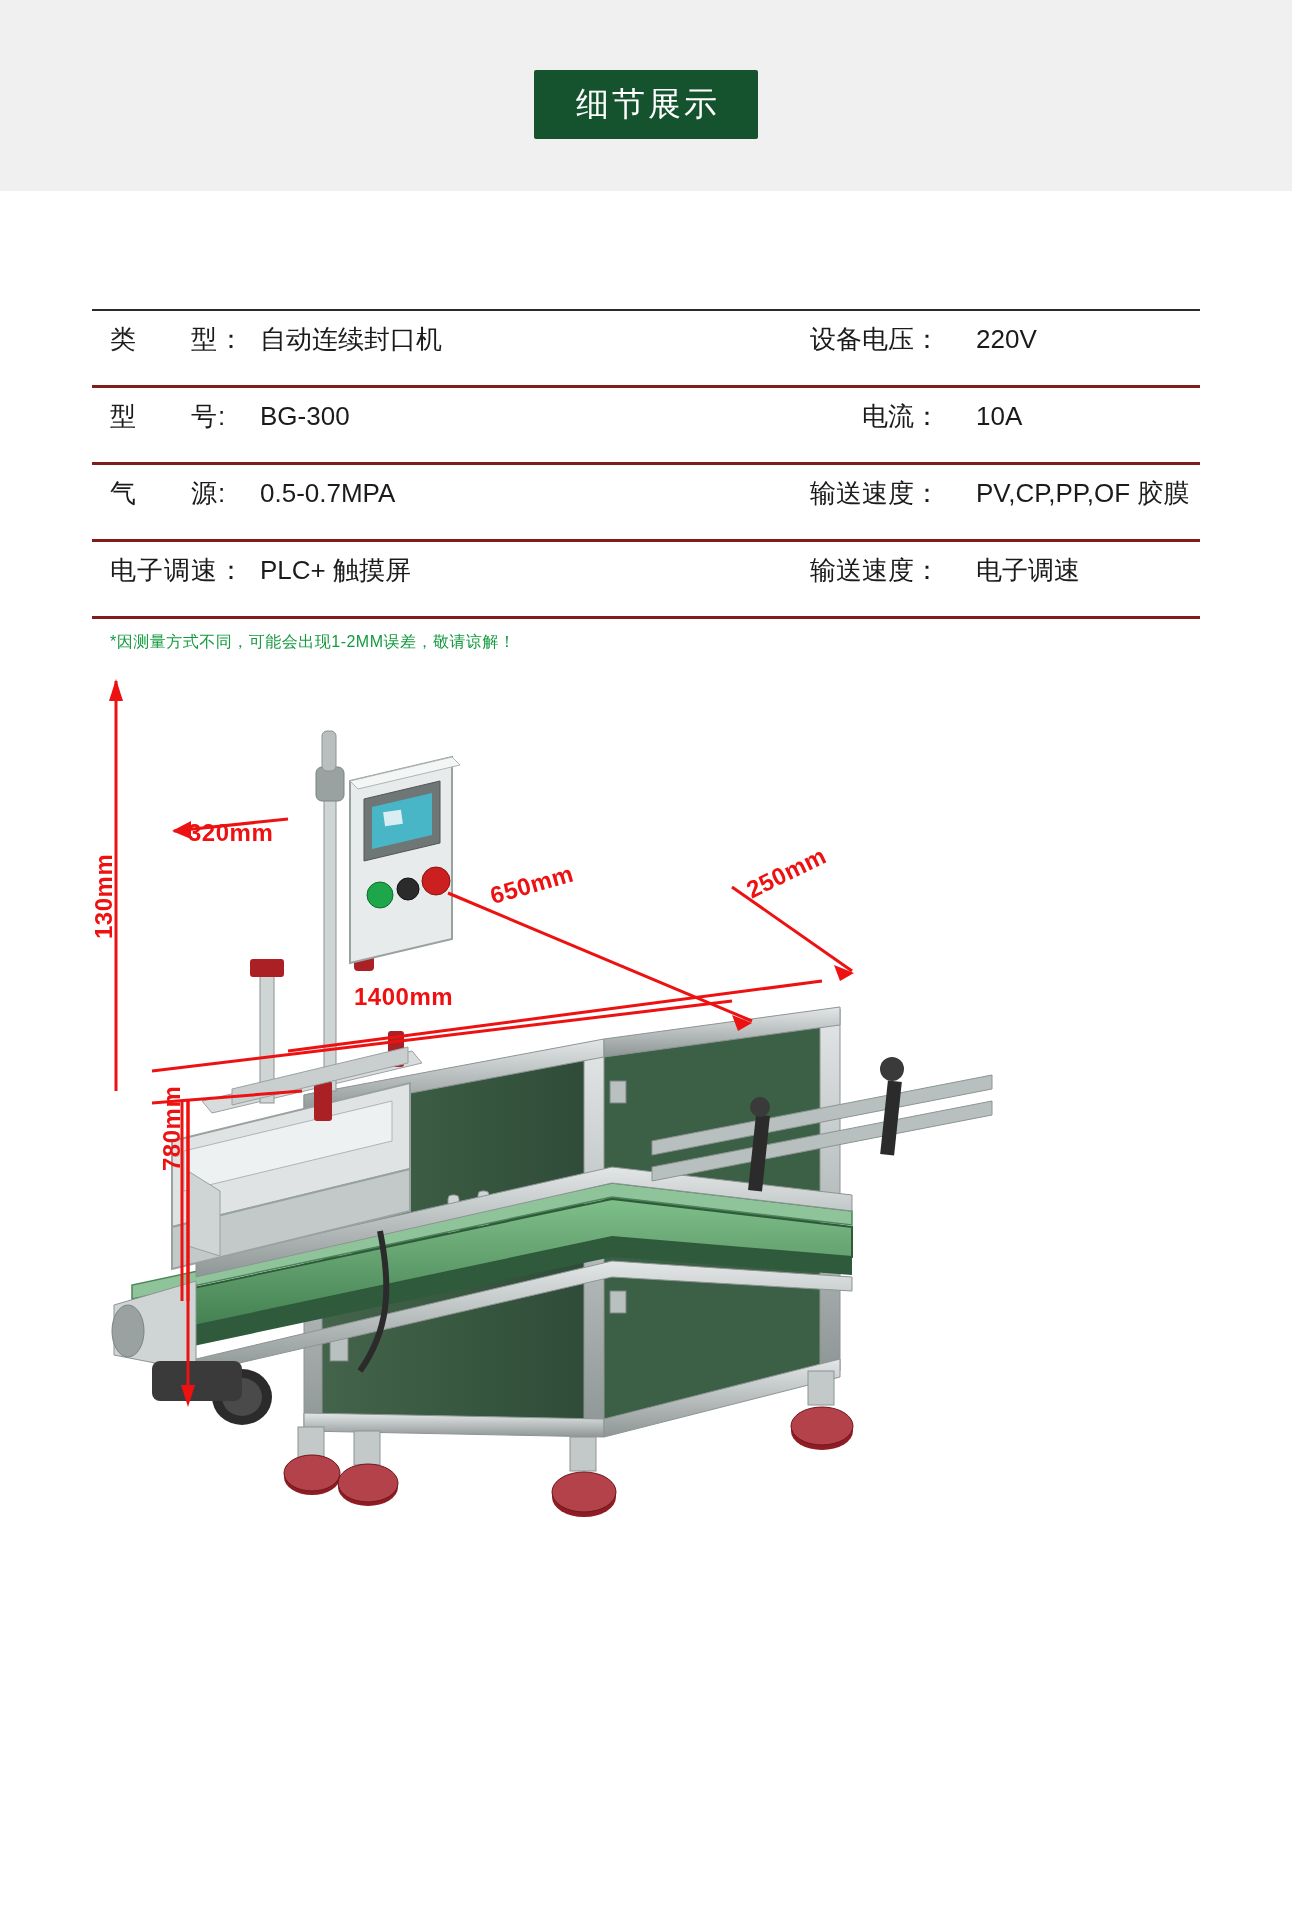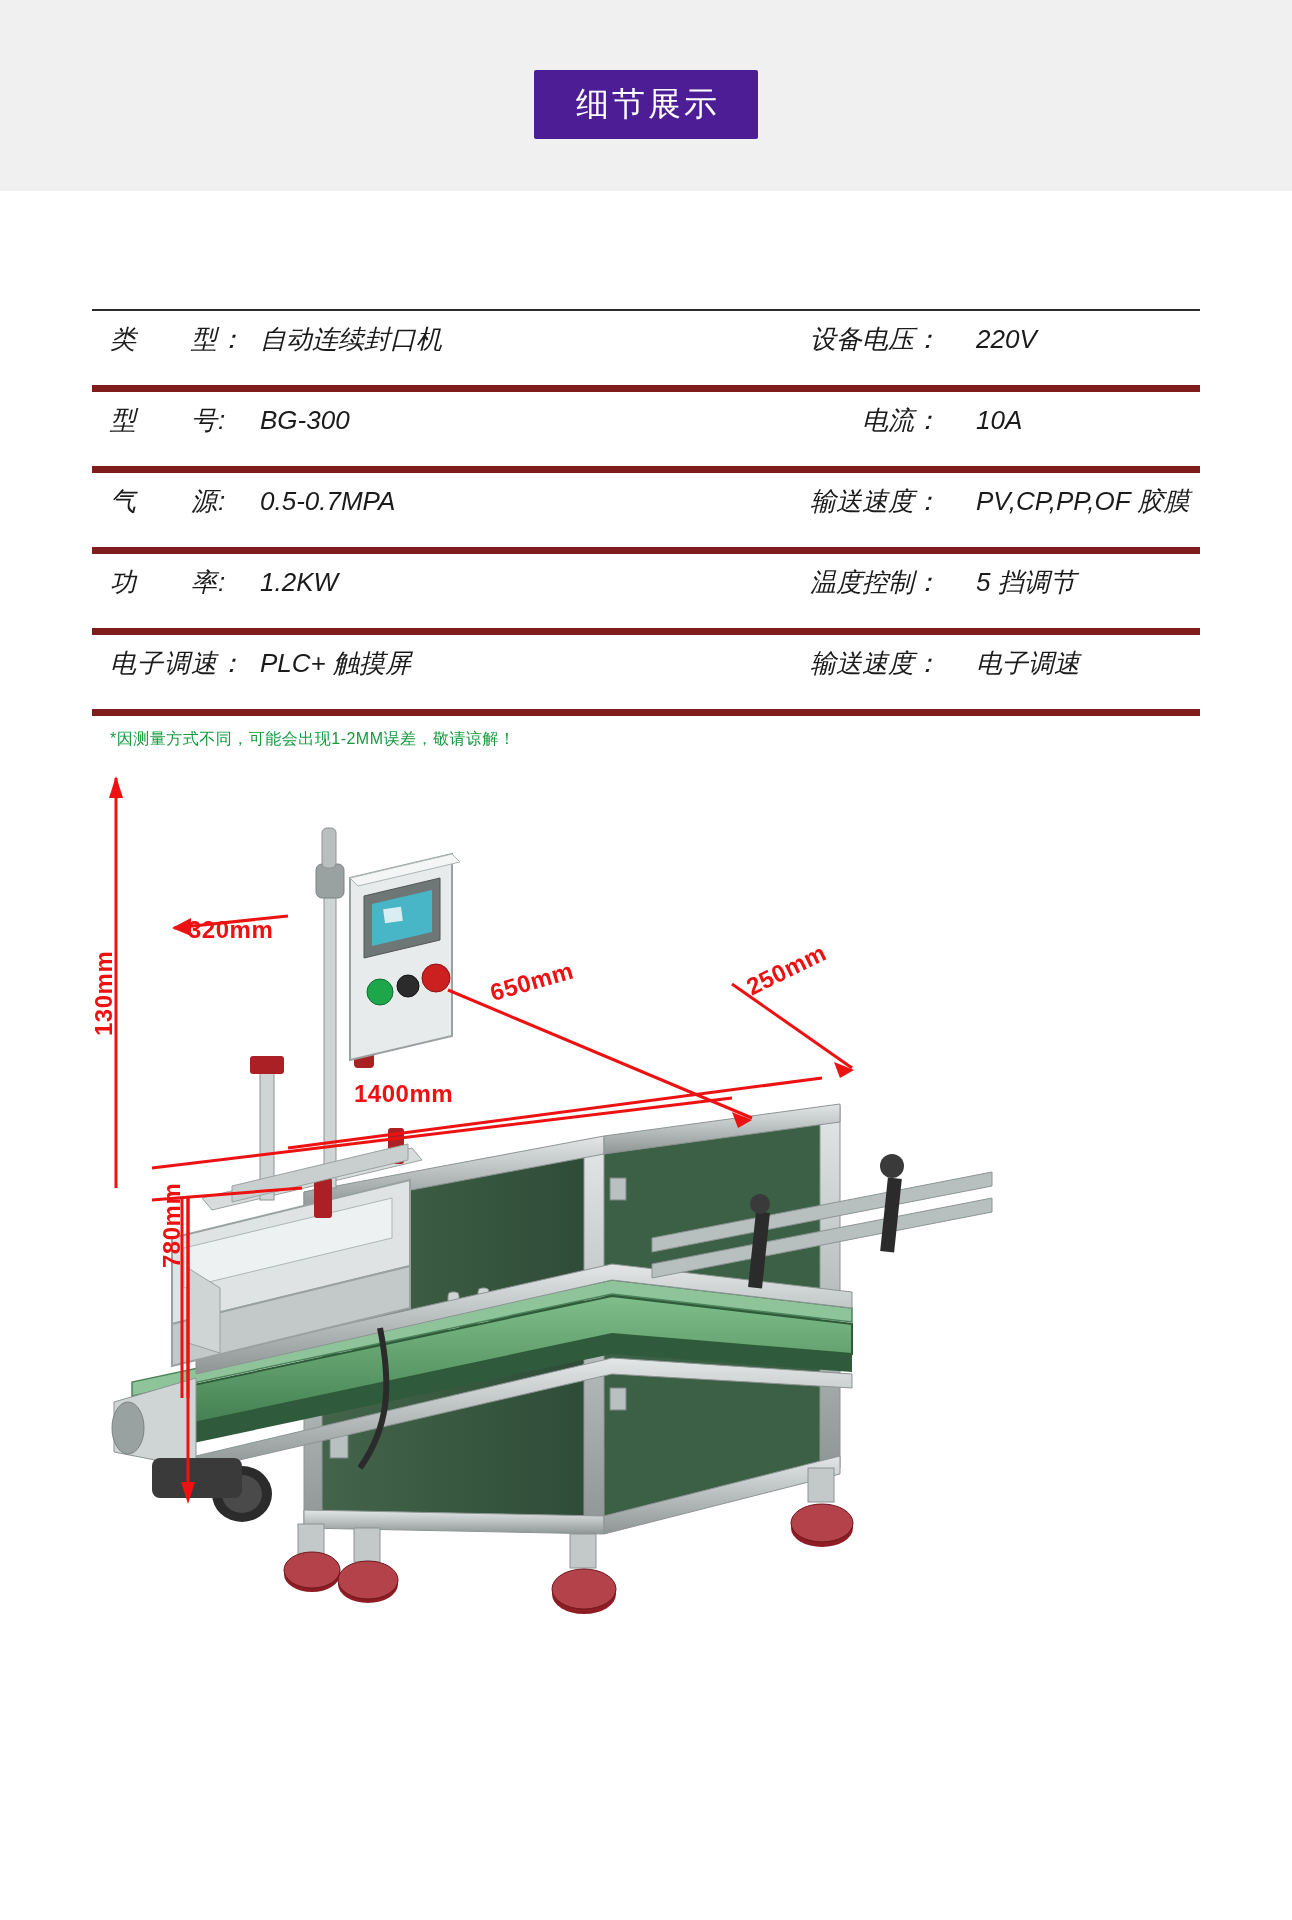--- a/index.html
+++ b/index.html
@@ -20,21 +20,21 @@
   
   .header-band {
     background: #f0f0f0;
     width: 100%;
     padding: 70px 0 52px 0;
     box-sizing: border-box;
     text-align: center;
   }
   .badge {
     display: inline-block;
-    background: #4c1d95;
+    background: #14532d;
     color: #ffffff;
     font-size: 33px;
     letter-spacing: 3px;
     padding: 17px 38px 19px 42px;
     line-height: 1;
     border-radius: 2px;
   }
   .headline {
     margin-top: 52px;
     font-size: 44px;
@@ -52,25 +52,24 @@
     margin: 118px auto 0 auto;
     width: 1108px;
   }
   table.spec {
     width: 100%;
     border-collapse: collapse;
     font-size: 26px;
     color: #1b1b1b;
   }
   table.spec td {
-    border-bottom: 7px solid #7f1d1d;
+    border-bottom: 3px solid #7f1d1d;
     padding: 11px 0 28px 0;
     vertical-align: middle;
     white-space: nowrap;
-    font-style: italic;
   }
   table.spec tr:first-child td {
     border-top: 2px solid #2b2b2b;
   }
   .c-label-l {
     width: 150px;
     padding-left: 18px !important;
     letter-spacing: 1px;
   }
   .c-val-l {
@@ -153,26 +152,20 @@
           <td class="c-label-r">电流：</td>
           <td class="c-val-r">10A</td>
         </tr>
         <tr>
           <td class="c-label-l">气　　源:</td>
           <td class="c-val-l">0.5-0.7MPA</td>
           <td class="c-label-r">输送速度：</td>
           <td class="c-val-r">PV,CP,PP,OF 胶膜</td>
         </tr>
         <tr>
-          <td class="c-label-l">功　　率:</td>
-          <td class="c-val-l">1.2KW</td>
-          <td class="c-label-r">温度控制：</td>
-          <td class="c-val-r">5 挡调节</td>
-        </tr>
-        <tr>
           <td class="c-label-l">电子调速：</td>
           <td class="c-val-l">PLC+ 触摸屏</td>
           <td class="c-label-r">输送速度：</td>
           <td class="c-val-r">电子调速</td>
         </tr>
       </tbody>
     </table>
     <div class="note">*因测量方式不同，可能会出现1-2MM误差，敬请谅解！</div>
   </div>
 

